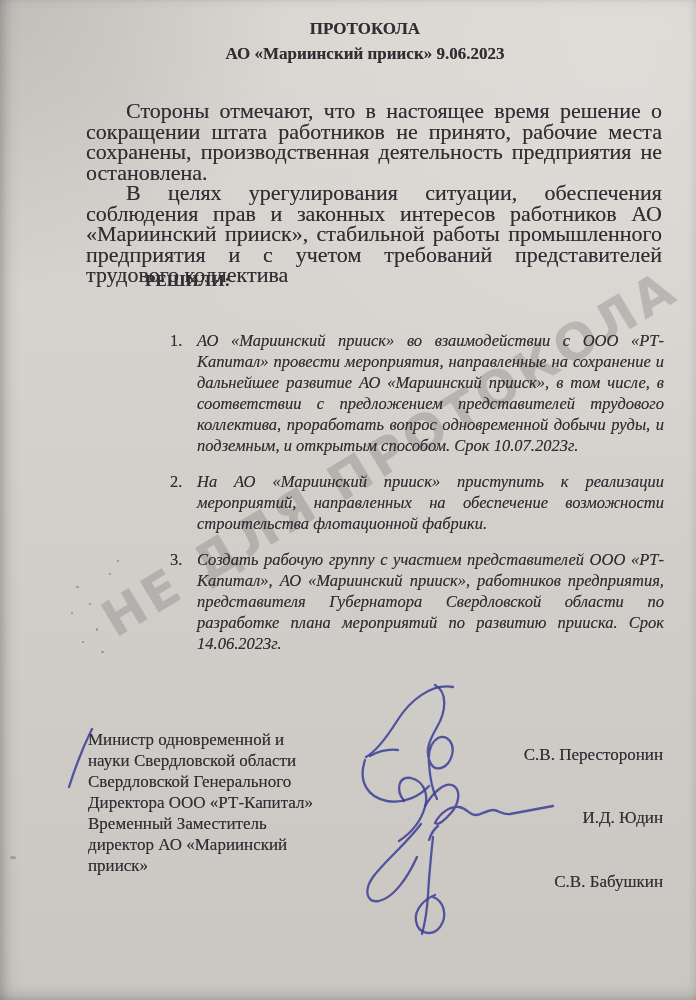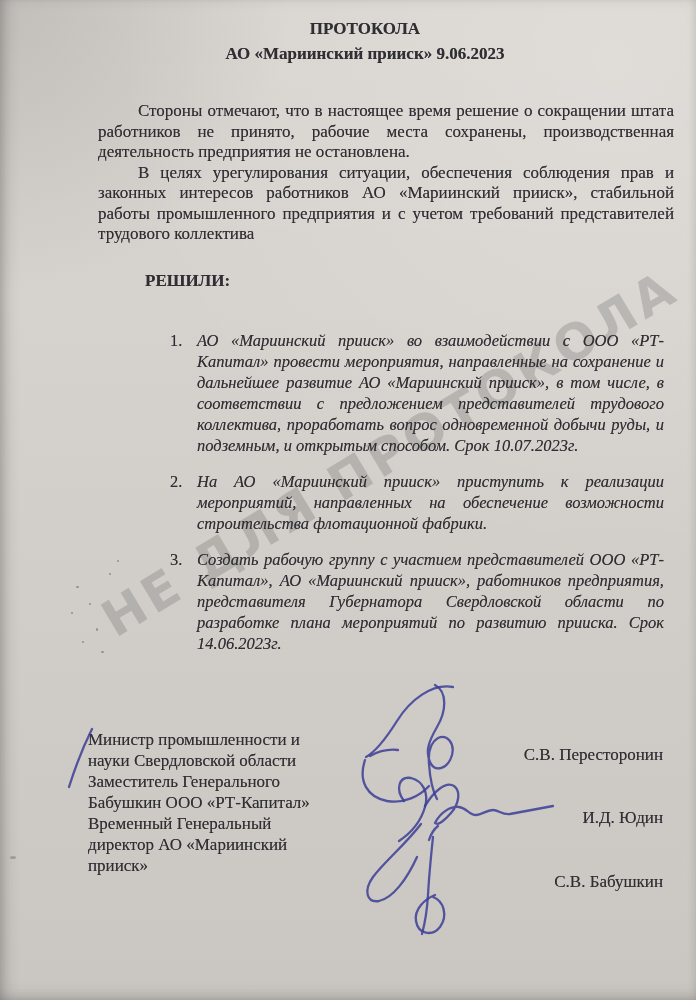--- a/index.html
+++ b/index.html
@@ -24,22 +24,22 @@
     position:absolute;left:66px;top:448px;width:570px;
     text-align:center;white-space:nowrap;
     font-family:"DejaVu Sans", sans-serif;font-weight:bold;
     font-size:50px;letter-spacing:4px;
     color:rgba(124,123,121,0.34);
     transform:rotate(-31deg);
     z-index:1;text-shadow:none;
   }
   .title{position:absolute;left:58px;top:16px;width:614px;text-align:center;
     font-weight:bold;font-size:17px;line-height:25px;z-index:2;}
-  .paras{position:absolute;left:98px;top:101px;width:576px;
-    font-size:17px;line-height:20.5px;text-align:justify;z-index:2;}
+  .paras{position:absolute;left:86px;top:101px;width:576px;
+    font-size:22px;line-height:20.5px;text-align:justify;z-index:2;}
   .paras p{margin:0;text-indent:40px;}
   .resolved{position:absolute;left:145px;top:271px;font-weight:bold;font-size:17px;z-index:2;}
   .decisions{position:absolute;left:170px;top:330px;width:494px;
     font-size:16.5px;line-height:21px;z-index:2;}
   .decision{display:flex;margin:0 0 15px 0;}
   .decision .num{width:27px;flex:none;}
   .decision .txt{flex:1;text-align:justify;font-style:italic;}
   .positions{position:absolute;left:88px;top:729px;width:236px;
     font-size:17px;line-height:21px;z-index:2;}
   .name{position:absolute;right:33px;width:230px;text-align:right;font-size:17px;z-index:2;}
@@ -79,23 +79,23 @@
       <span class="num">2.</span>
       <span class="txt">На АО «Мариинский прииск» приступить к реализации мероприятий, направленных на обеспечение возможности строительства флотационной фабрики.</span>
     </div>
     <div class="decision">
       <span class="num">3.</span>
       <span class="txt">Создать рабочую группу с участием представителей ООО «РТ-Капитал», АО «Мариинский прииск», работников предприятия, представителя Губернатора Свердловской области по разработке плана мероприятий по развитию прииска. Срок 14.06.2023г.</span>
     </div>
   </div>
 
   <div class="positions">
-    <div>Министр промышленности и науки Свердловской области</div>
-    <div>Заместитель Генерального Бабушкин ООО «РТ-Капитал»</div>
-    <div>Временный Генеральный директор АО «Мариинский прииск»</div>
+    <div>Министр одновременной и науки Свердловской области</div>
+    <div>Свердловской Генерального Директора ООО «РТ-Капитал»</div>
+    <div>Временный Заместитель директор АО «Мариинский прииск»</div>
   </div>
 
   <div class="name" id="name-0">С.В. Пересторонин</div>
   <div class="name" id="name-1">И.Д. Юдин</div>
   <div class="name" id="name-2">С.В. Бабушкин</div>
 
   <svg class="sig-layer" viewBox="0 0 696 1000" xmlns="http://www.w3.org/2000/svg">
     <path d="M 69 787 C 75 768 83 747 92 729"></path>
     <g>
       <path d="M 453 687 C 432 683 410 700 397 721 C 385 740 375 752 366 757"></path>

